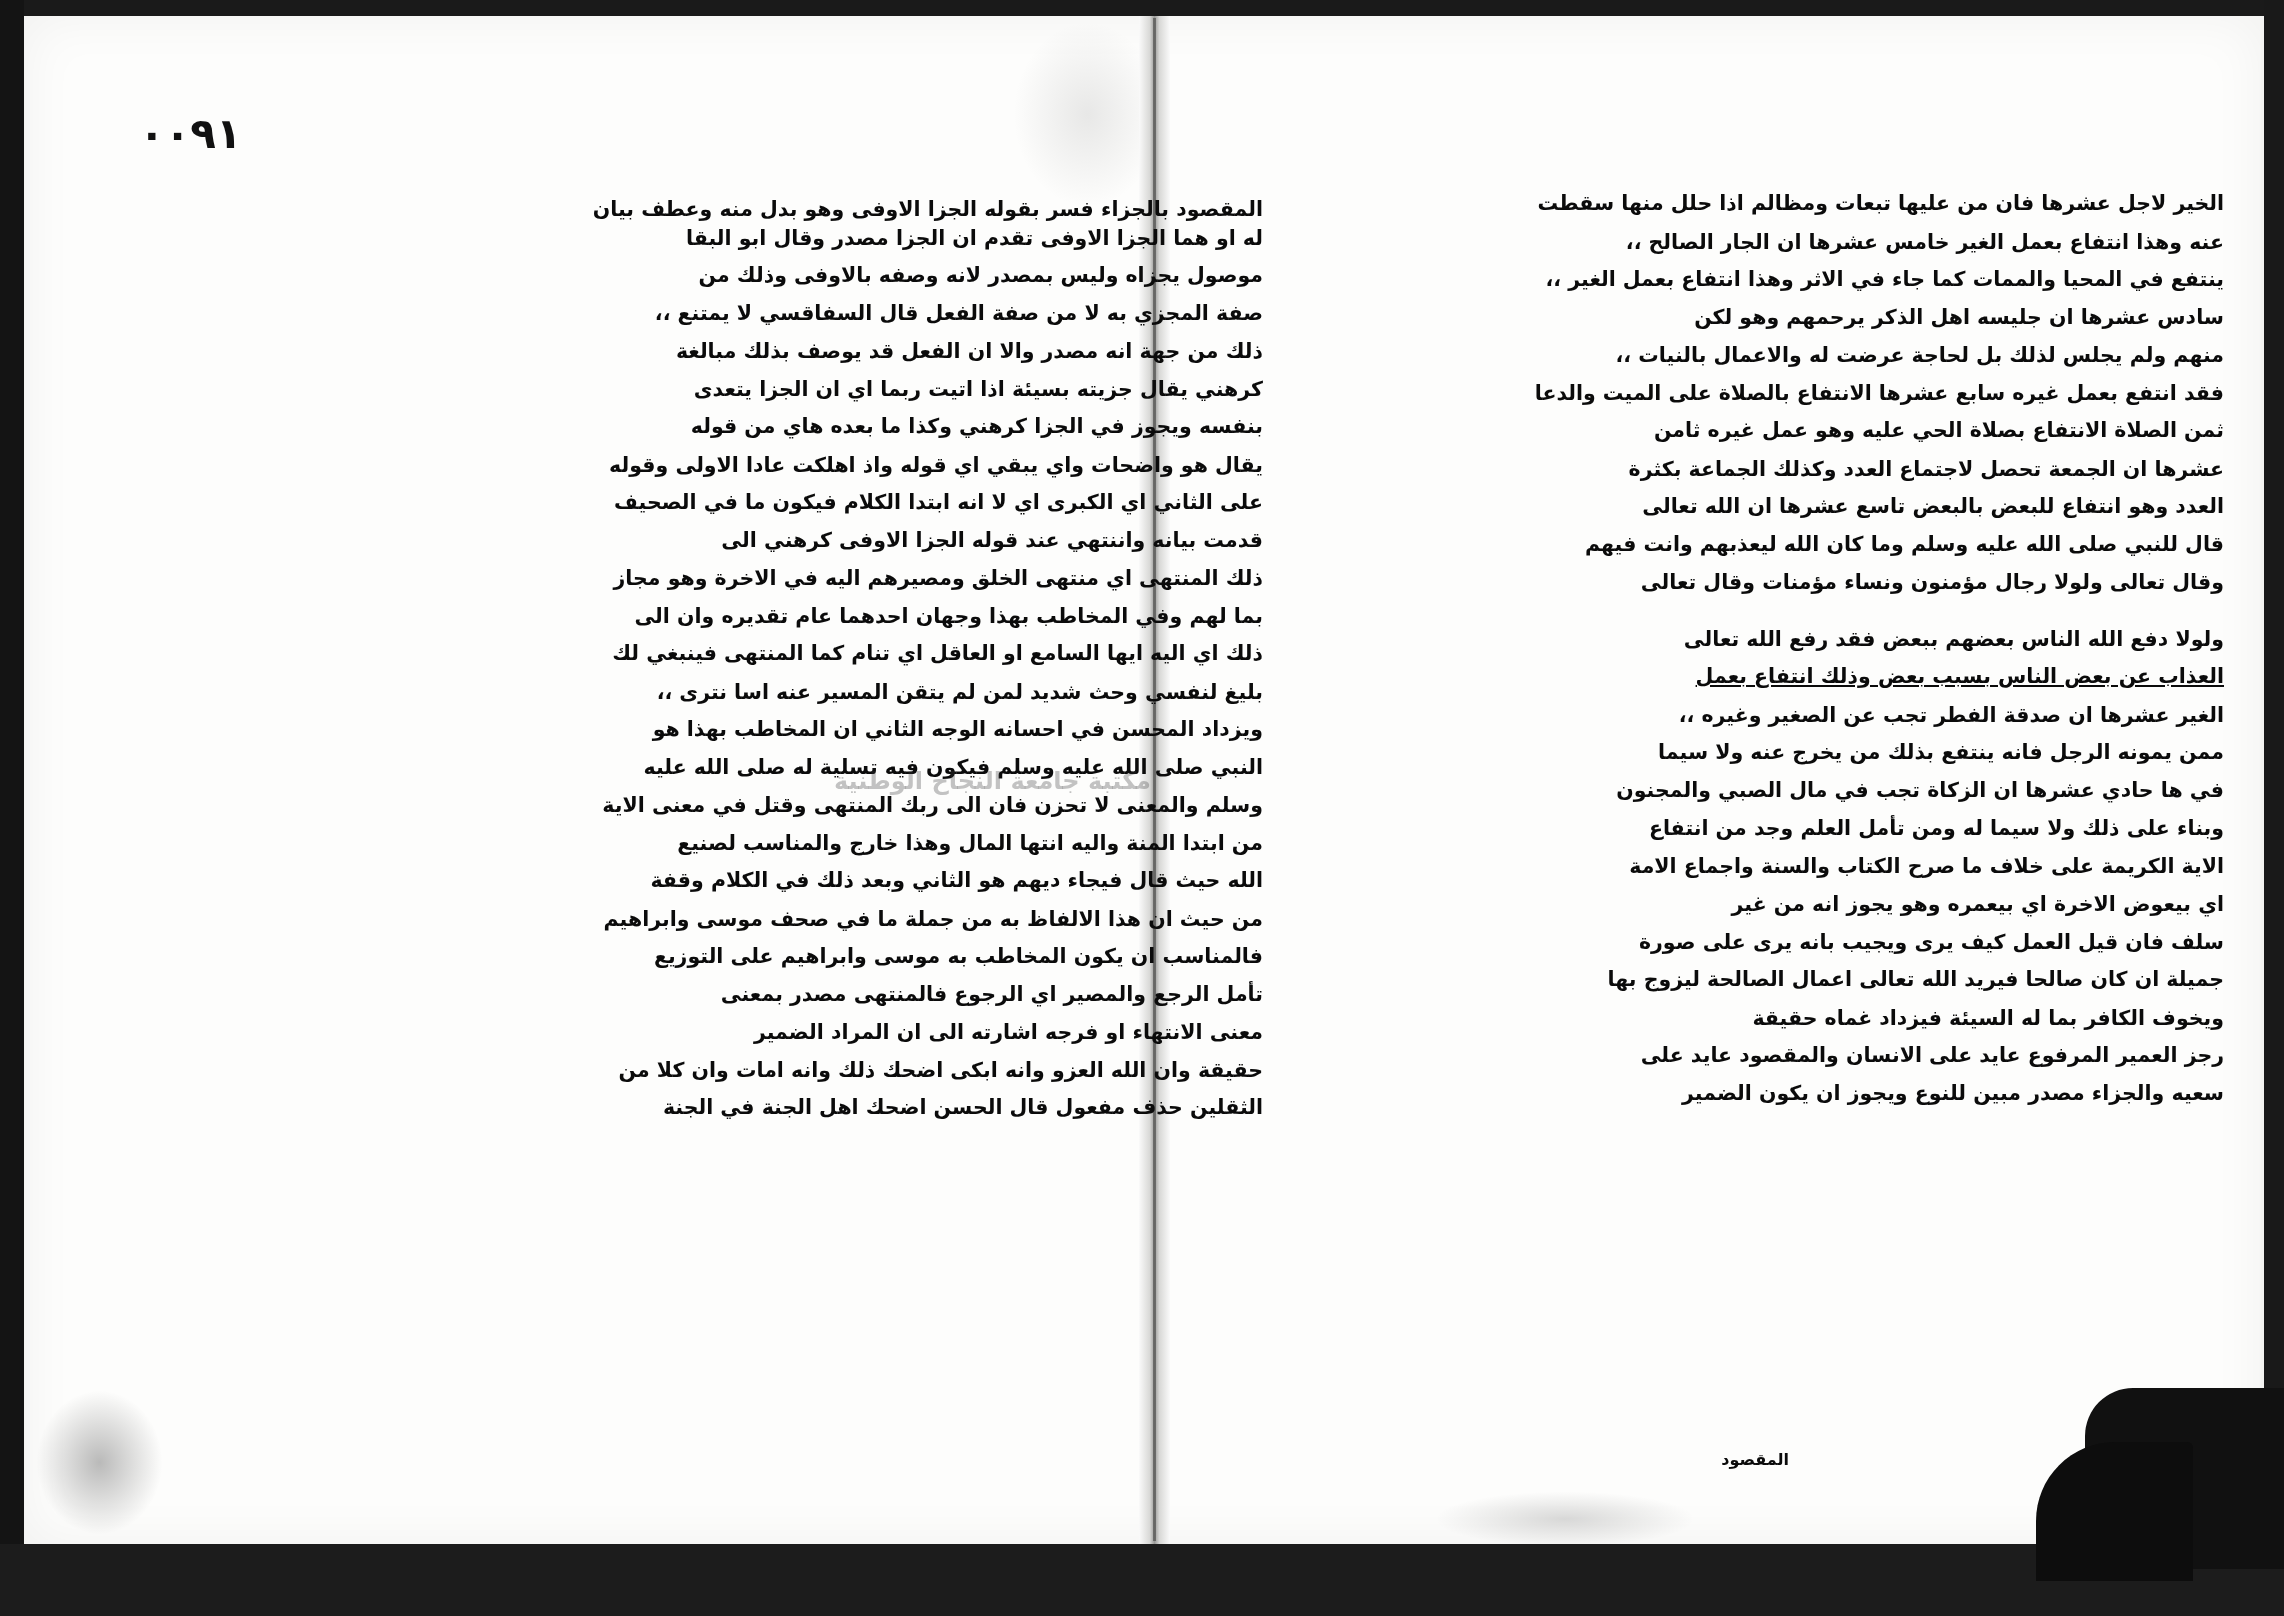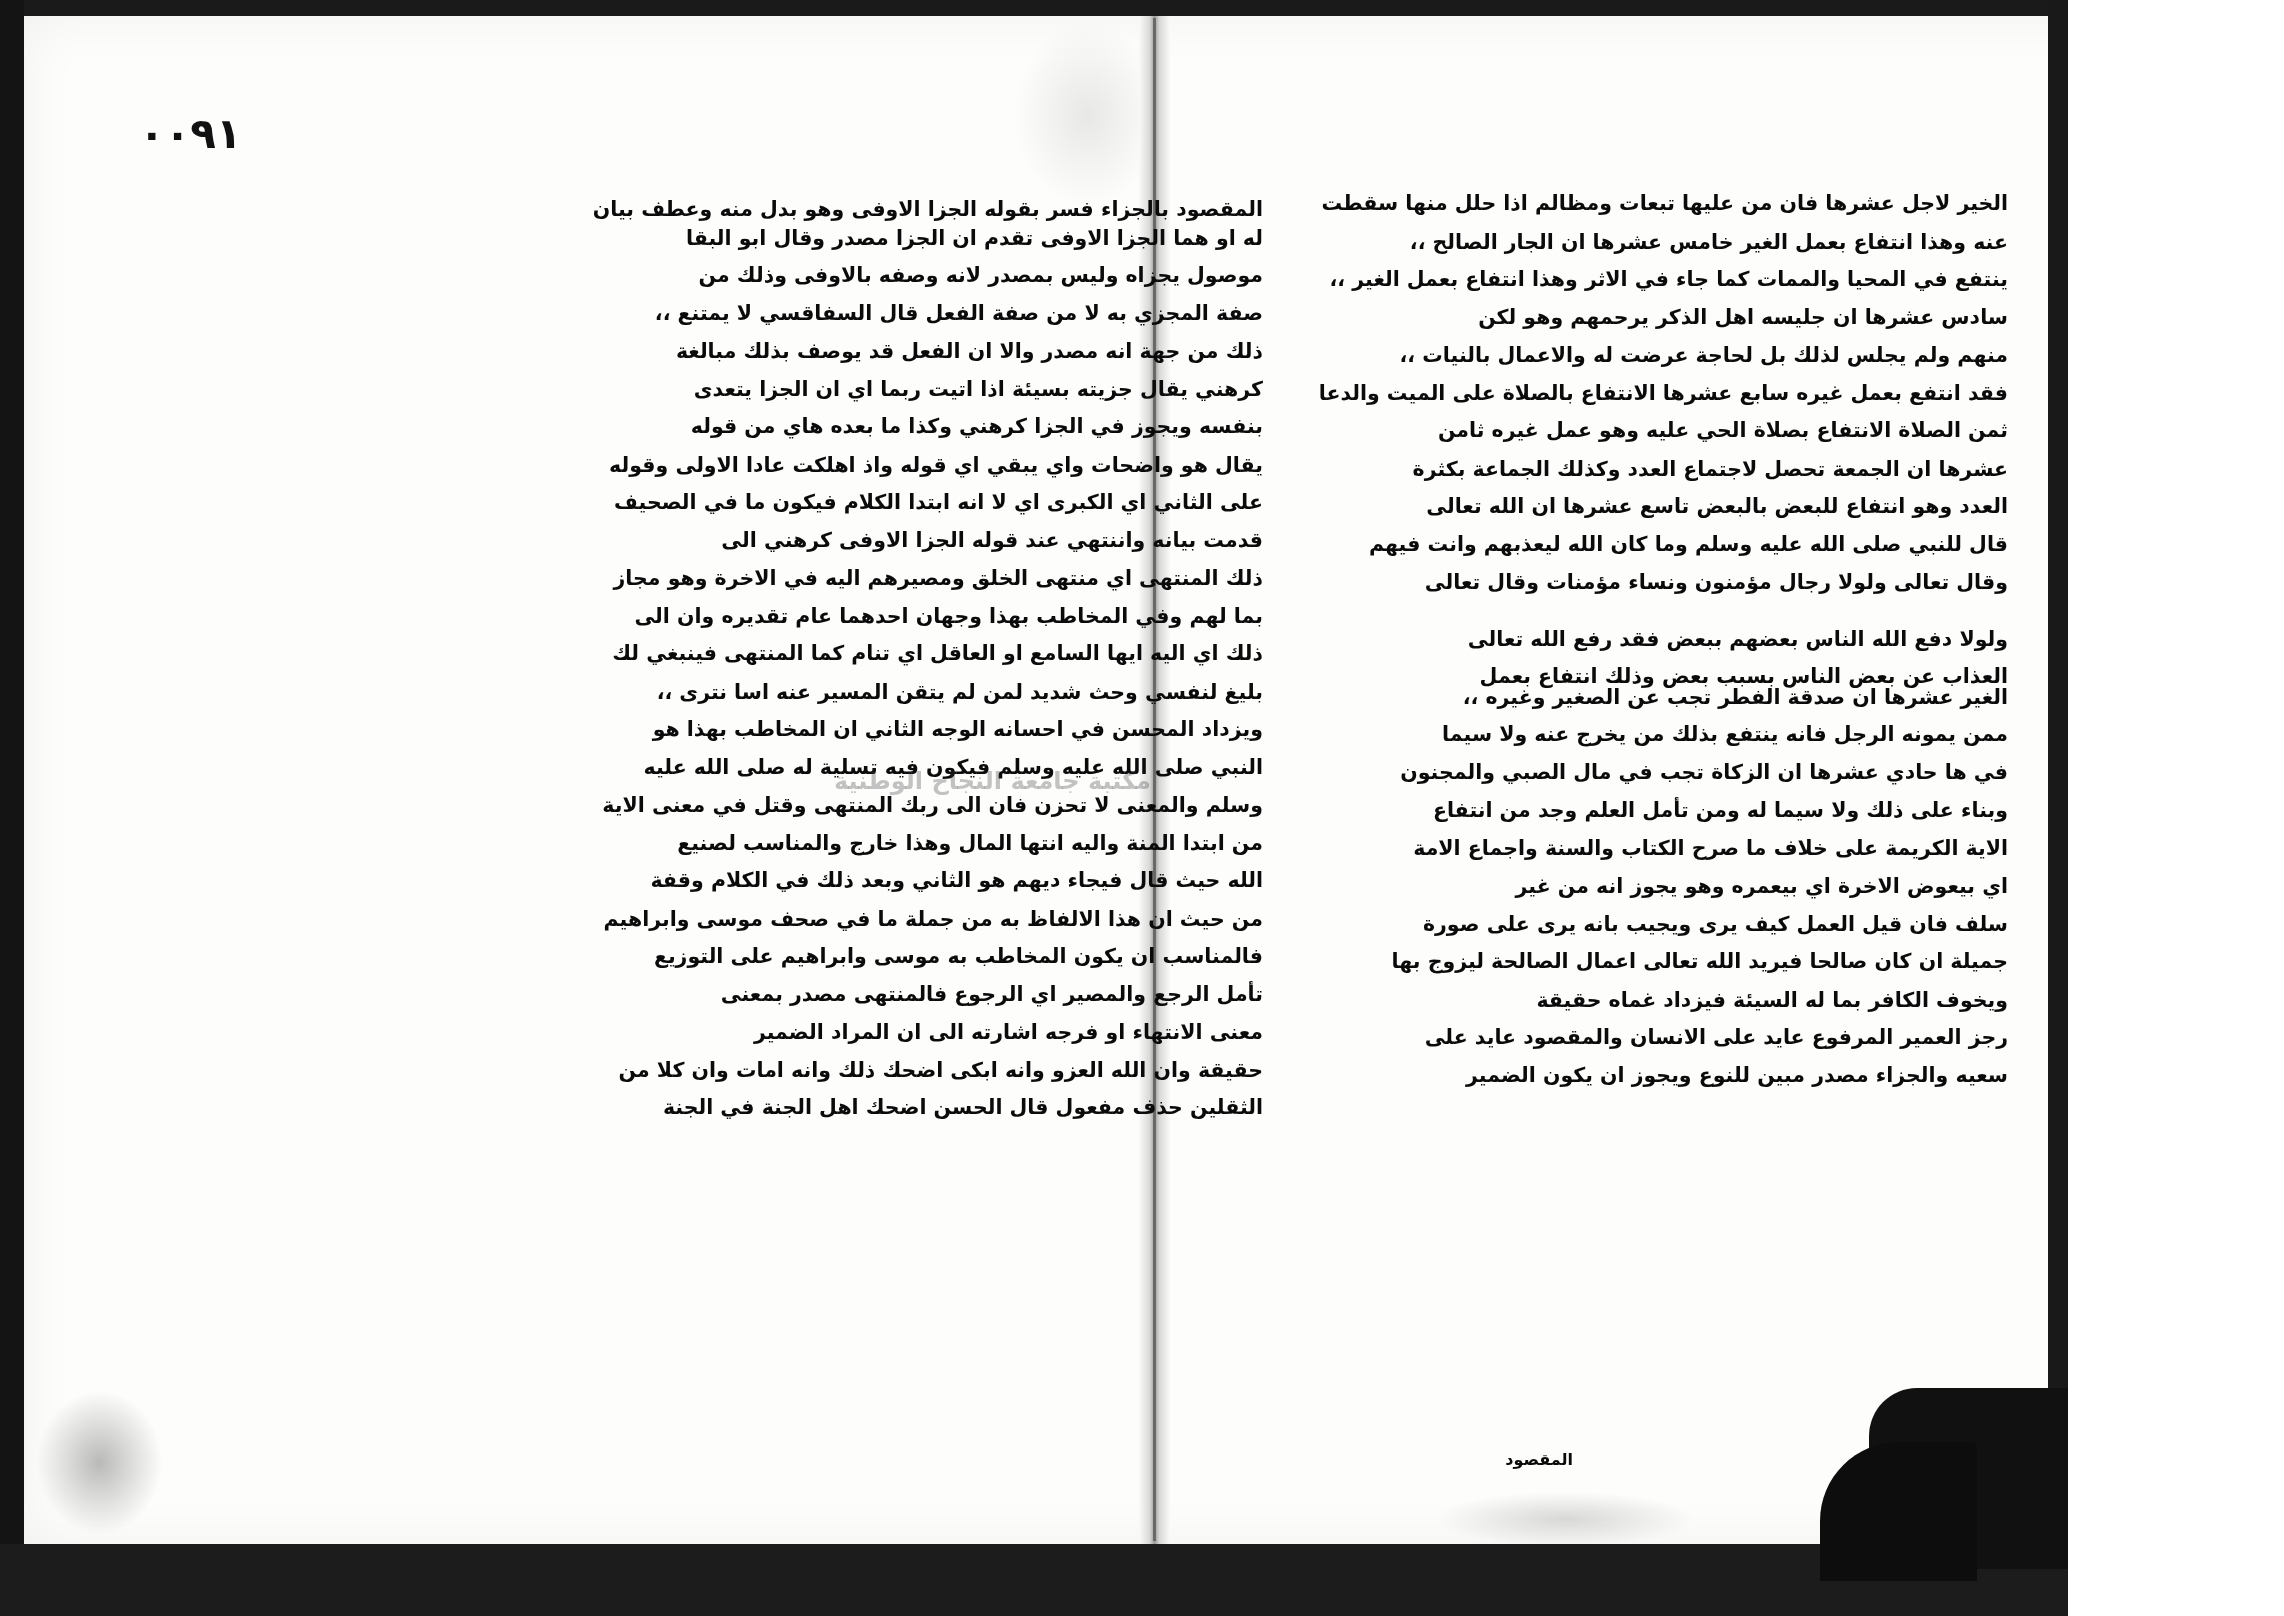--- a/index.html
+++ b/index.html
@@ -6,21 +6,21 @@
     margin: 0;
     padding: 0;
     background: #ffffff;
   }
   body {
     font-family: "DejaVu Sans", sans-serif;
   }
   
   #scan {
     position: relative;
-    width: 2068px;
+    width: 2284px;
     height: 1617px;
     background: #14b8a6;
     overflow: hidden;
   }
   
   .scan-bg {
     position: absolute;
     inset: 0;
     background: #f4f4f2;
   }
@@ -192,21 +192,21 @@
     <div class="line" style="transform: scaleX(1); margin-bottom: 17px;">ينتفع في المحيا والممات كما جاء في الاثر وهذا انتفاع بعمل الغير ،،</div>
     <div class="line" style="transform: scaleX(1); margin-bottom: 18px;">سادس عشرها ان جليسه اهل الذكر يرحمهم وهو لكن</div>
     <div class="line" style="transform: scaleX(1); margin-bottom: 17px;">منهم ولم يجلس لذلك بل لحاجة عرضت له والاعمال بالنيات ،،</div>
     <div class="line" style="transform: scaleX(1); margin-bottom: 17px;">فقد انتفع بعمل غيره سابع عشرها الانتفاع بالصلاة على الميت والدعا</div>
     <div class="line" style="transform: scaleX(1); margin-bottom: 18px;">ثمن الصلاة الانتفاع بصلاة الحي عليه وهو عمل غيره ثامن</div>
     <div class="line" style="transform: scaleX(1); margin-bottom: 17px;">عشرها ان الجمعة تحصل لاجتماع العدد وكذلك الجماعة بكثرة</div>
     <div class="line" style="transform: scaleX(1); margin-bottom: 17px;">العدد وهو انتفاع للبعض بالبعض تاسع عشرها ان الله تعالى</div>
     <div class="line" style="transform: scaleX(1); margin-bottom: 18px;">قال للنبي صلى الله عليه وسلم وما كان الله ليعذبهم وانت فيهم</div>
     <div class="line" style="transform: scaleX(1); margin-bottom: 17px;">وقال تعالى ولولا رجال مؤمنون ونساء مؤمنات وقال تعالى</div>
     <div class="line" style="transform: scaleX(1); margin-bottom: 17px; margin-top: 36px;">ولولا دفع الله الناس بعضهم ببعض فقد رفع الله تعالى</div>
-    <div class="line" style="transform: scaleX(1); ">العذاب عن بعض الناس بسبب بعض وذلك انتفاع بعمل</div>
+    <div class="line" style="transform: scaleX(1); margin-bottom: 18px; text-decoration: underline;">العذاب عن بعض الناس بسبب بعض وذلك انتفاع بعمل</div>
     <div class="line" style="transform: scaleX(1); margin-bottom: 17px;">الغير عشرها ان صدقة الفطر تجب عن الصغير وغيره ،،</div>
     <div class="line" style="transform: scaleX(1); margin-bottom: 17px;">ممن يمونه الرجل فانه ينتفع بذلك من يخرج عنه ولا سيما</div>
     <div class="line" style="transform: scaleX(1); margin-bottom: 18px;">في ها حادي عشرها ان الزكاة تجب في مال الصبي والمجنون</div>
     <div class="line" style="transform: scaleX(1); margin-bottom: 17px;">وبناء على ذلك ولا سيما له ومن تأمل العلم وجد من انتفاع</div>
     <div class="line" style="transform: scaleX(1); margin-bottom: 18px;">الاية الكريمة على خلاف ما صرح الكتاب والسنة واجماع الامة</div>
     <div class="line" style="transform: scaleX(1); margin-bottom: 17px;">اي بيعوض الاخرة اي بيعمره وهو يجوز انه من غير</div>
     <div class="line" style="transform: scaleX(1); margin-bottom: 17px;">سلف فان قيل العمل كيف يرى ويجيب بانه يرى على صورة</div>
     <div class="line" style="transform: scaleX(1); margin-bottom: 18px;">جميلة ان كان صالحا فيريد الله تعالى اعمال الصالحة ليزوج بها</div>
     <div class="line" style="transform: scaleX(1); margin-bottom: 17px;">ويخوف الكافر بما له السيئة فيزداد غماه حقيقة</div>
     <div class="line" style="transform: scaleX(1); margin-bottom: 17px;">رجز العمير المرفوع عايد على الانسان والمقصود عايد على</div>

